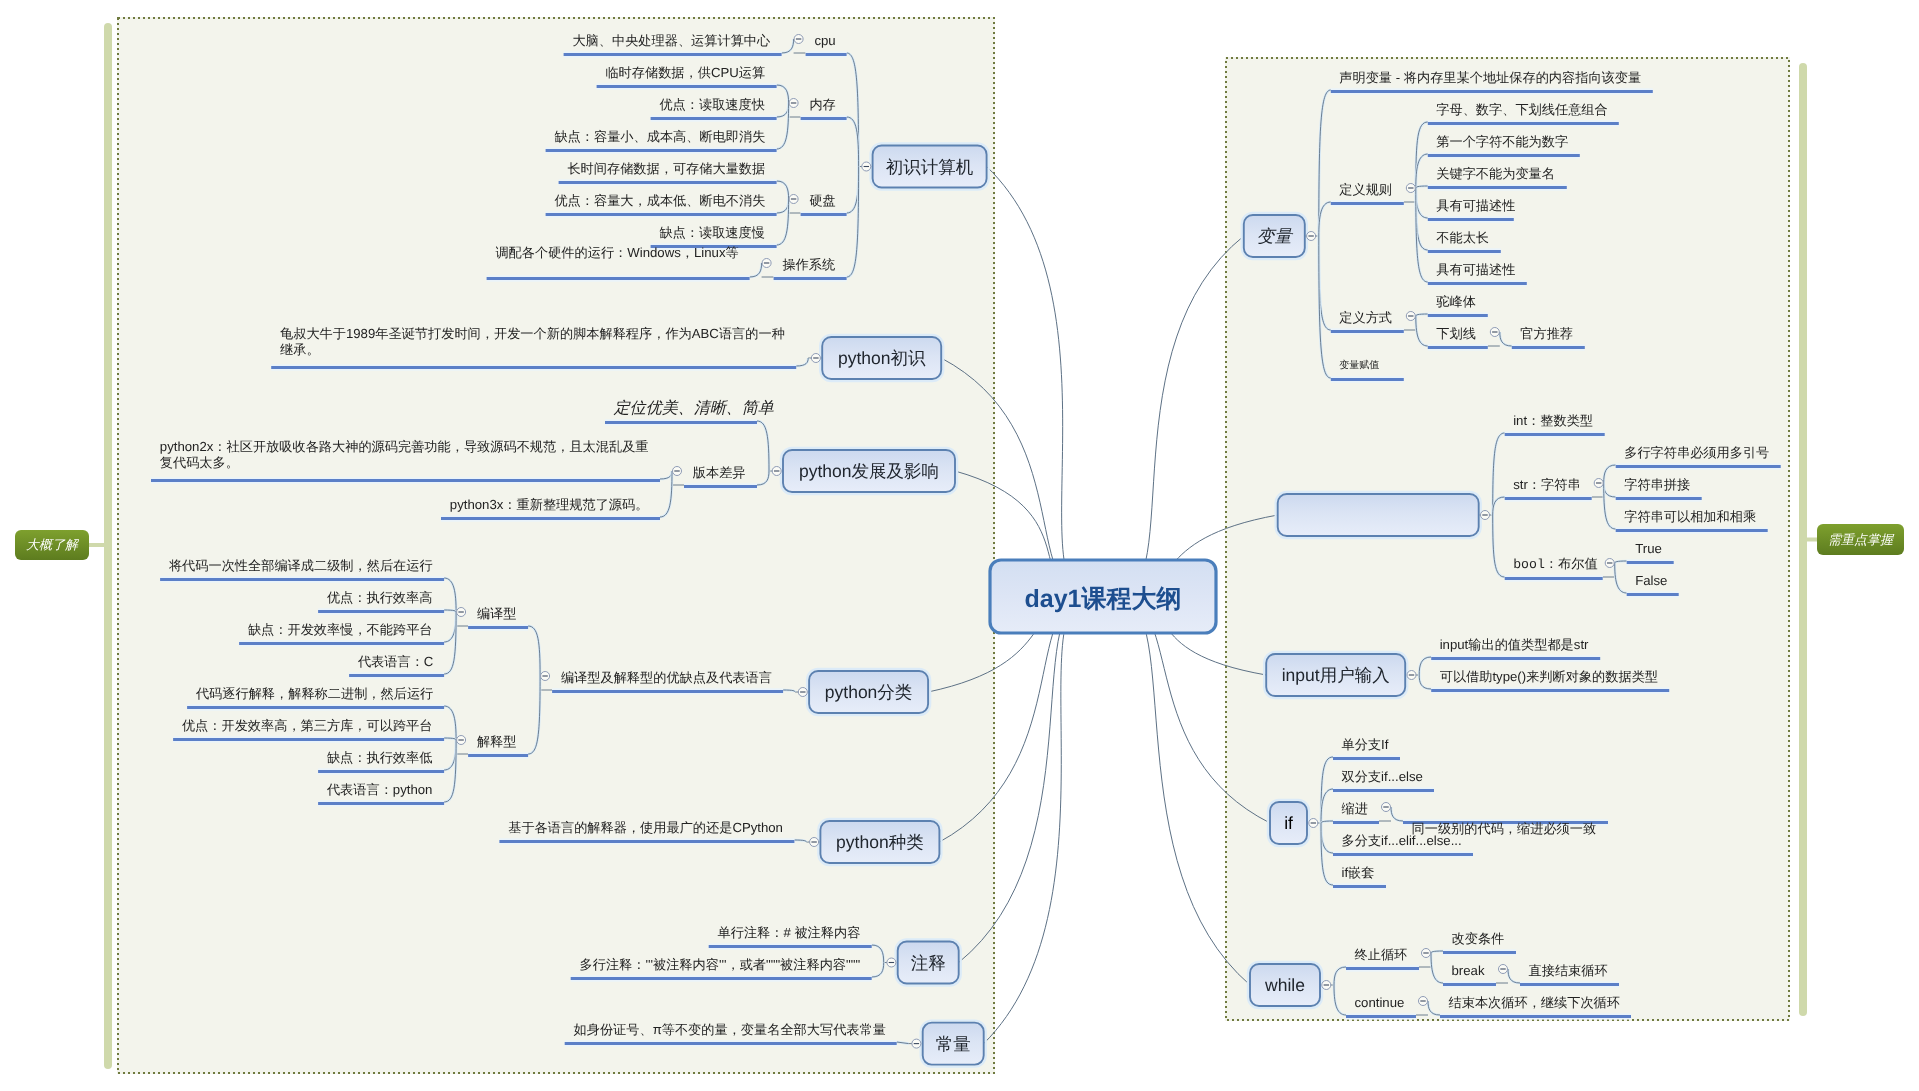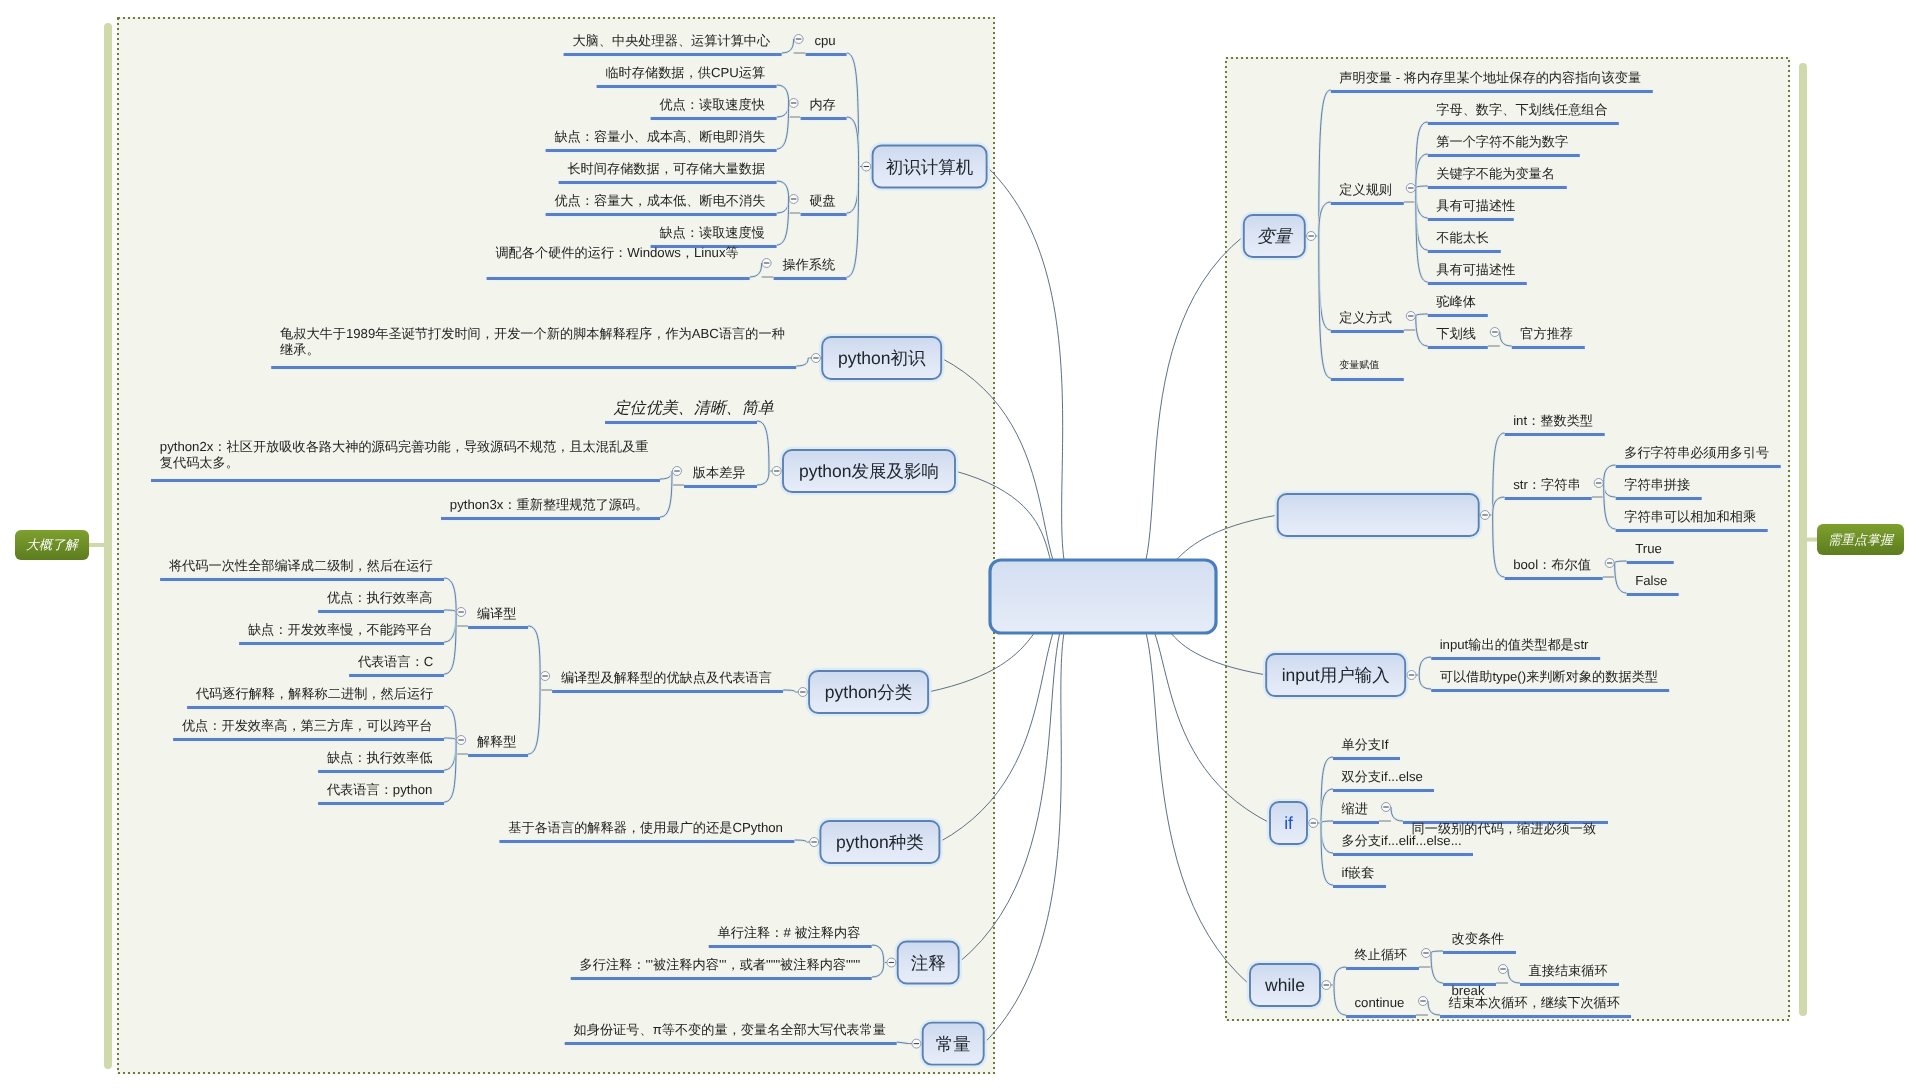--- a/index.html
+++ b/index.html
@@ -553,33 +553,34 @@
     <div class="txt" style="left: 1339.3px; top: 310px; width: 53px; font-size: 13.2px;">定义方式</div>
     <div class="txt" style="left: 1436.3px; top: 294px; width: 40px; font-size: 13.2px;">驼峰体</div>
     <div class="txt" style="left: 1436.3px; top: 326px; width: 40px; font-size: 13.2px;">下划线</div>
     <div class="txt" style="left: 1520.3px; top: 326px; width: 53px; font-size: 13.2px;">官方推荐</div>
     <div class="txt" style="left: 1339.3px; top: 358px; width: 53px; font-size: 10px;">变量赋值</div>
     <div class="txt" style="left: 1513.2px; top: 413px; width: 80px; font-size: 13.2px;">int：整数类型</div>
     <div class="txt" style="left: 1513.2px; top: 477px; width: 67px; font-size: 13.2px;">str：字符串</div>
     <div class="txt" style="left: 1624.2px; top: 445px; width: 145px; font-size: 13.2px;">多行字符串必须用多引号</div>
     <div class="txt" style="left: 1624.2px; top: 477px; width: 66px; font-size: 13.2px;">字符串拼接</div>
     <div class="txt" style="left: 1624.2px; top: 509px; width: 132px; font-size: 13.2px;">字符串可以相加和相乘</div>
-    <div class="txt" style="left: 1513.2px; top: 557px; width: 78px; font-size: 13.2px;">bool：布尔值</div>
+    <div class="txt" style="left: 1513.2px; top: 557px; width: 78px; font-size: 13.2px; font-family: Liberation Mono, monospace;">bool：布尔值</div>
     <div class="txt" style="left: 1635.2px; top: 541px; width: 27px; font-size: 13.2px;">True</div>
     <div class="txt" style="left: 1635.2px; top: 573px; width: 32px; font-size: 13.2px;">False</div>
     <div class="boxnode" style="left: 1266.2px; top: 654px; width: 139px; height: 42px; line-height: 42px; font-size: 17.5px; color: rgb(32, 38, 46);">input用户输入</div>
     <div class="txt" style="left: 1439.7px; top: 637px; width: 149px; font-size: 13.2px;">input输出的值类型都是str</div>
     <div class="txt" style="left: 1439.7px; top: 669px; width: 218px; font-size: 13.2px;">可以借助type()来判断对象的数据类型</div>
-    <div class="boxnode" style="left: 1270px; top: 802px; width: 37px; height: 42px; line-height: 42px; font-size: 17.5px; color: #1d4ed8;">if</div>
+    <div class="boxnode" style="left: 1270px; top: 802px; width: 37px; height: 42px; line-height: 42px; font-size: 17.5px; color: #000000;">if</div>
     <div class="txt" style="left: 1341.5px; top: 737px; width: 47px; font-size: 13.2px;">单分支If</div>
     <div class="txt" style="left: 1341.5px; top: 769px; width: 81px; font-size: 13.2px;">双分支if...else</div>
     <div class="txt" style="left: 1341.5px; top: 801px; width: 26px; font-size: 13.2px;">缩进</div>
     <div class="txt" style="left: 1411.5px; top: 801px; width: 185px; font-size: 13.2px; margin-top: 20px;">同一级别的代码，缩进必须一致</div>
     <div class="txt" style="left: 1341.5px; top: 833px; width: 120px; font-size: 13.2px;">多分支if...elif...else...</div>
     <div class="txt" style="left: 1341.5px; top: 865px; width: 33px; font-size: 13.2px;">if嵌套</div>
     <div class="boxnode" style="left: 1250px; top: 964px; width: 70px; height: 42px; line-height: 42px; font-size: 17.5px; color: rgb(32, 38, 46);">while</div>
     <div class="txt" style="left: 1354.5px; top: 947px; width: 53px; font-size: 13.2px;">终止循环</div>
     <div class="txt" style="left: 1451.5px; top: 931px; width: 53px; font-size: 13.2px;">改变条件</div>
-    <div class="txt" style="left: 1451.5px; top: 963px; width: 33px; font-size: 13.2px; margin-top: 20px;">break</div>
+    <div class="txt" style="left: 1451.5px; top: 963px; width: 33px; font-size: 13.2px;">break</div>
     <div class="txt" style="left: 1528.5px; top: 963px; width: 79px; font-size: 13.2px;">直接结束循环</div>
     <div class="txt" style="left: 1354.5px; top: 995px; width: 50px; font-size: 13.2px;">continue</div>
     <div class="txt" style="left: 1448.5px; top: 995px; width: 171px; font-size: 13.2px;">结束本次循环，继续下次循环</div>
+    <div class="boxnode" style="left: 990px; top: 560px; width: 226px; height: 73px; line-height: 79px; font-size: 25px; font-weight: 700; color: rgb(29, 78, 143);">day1课程大纲</div>
   </div>
 
 </body></html>

